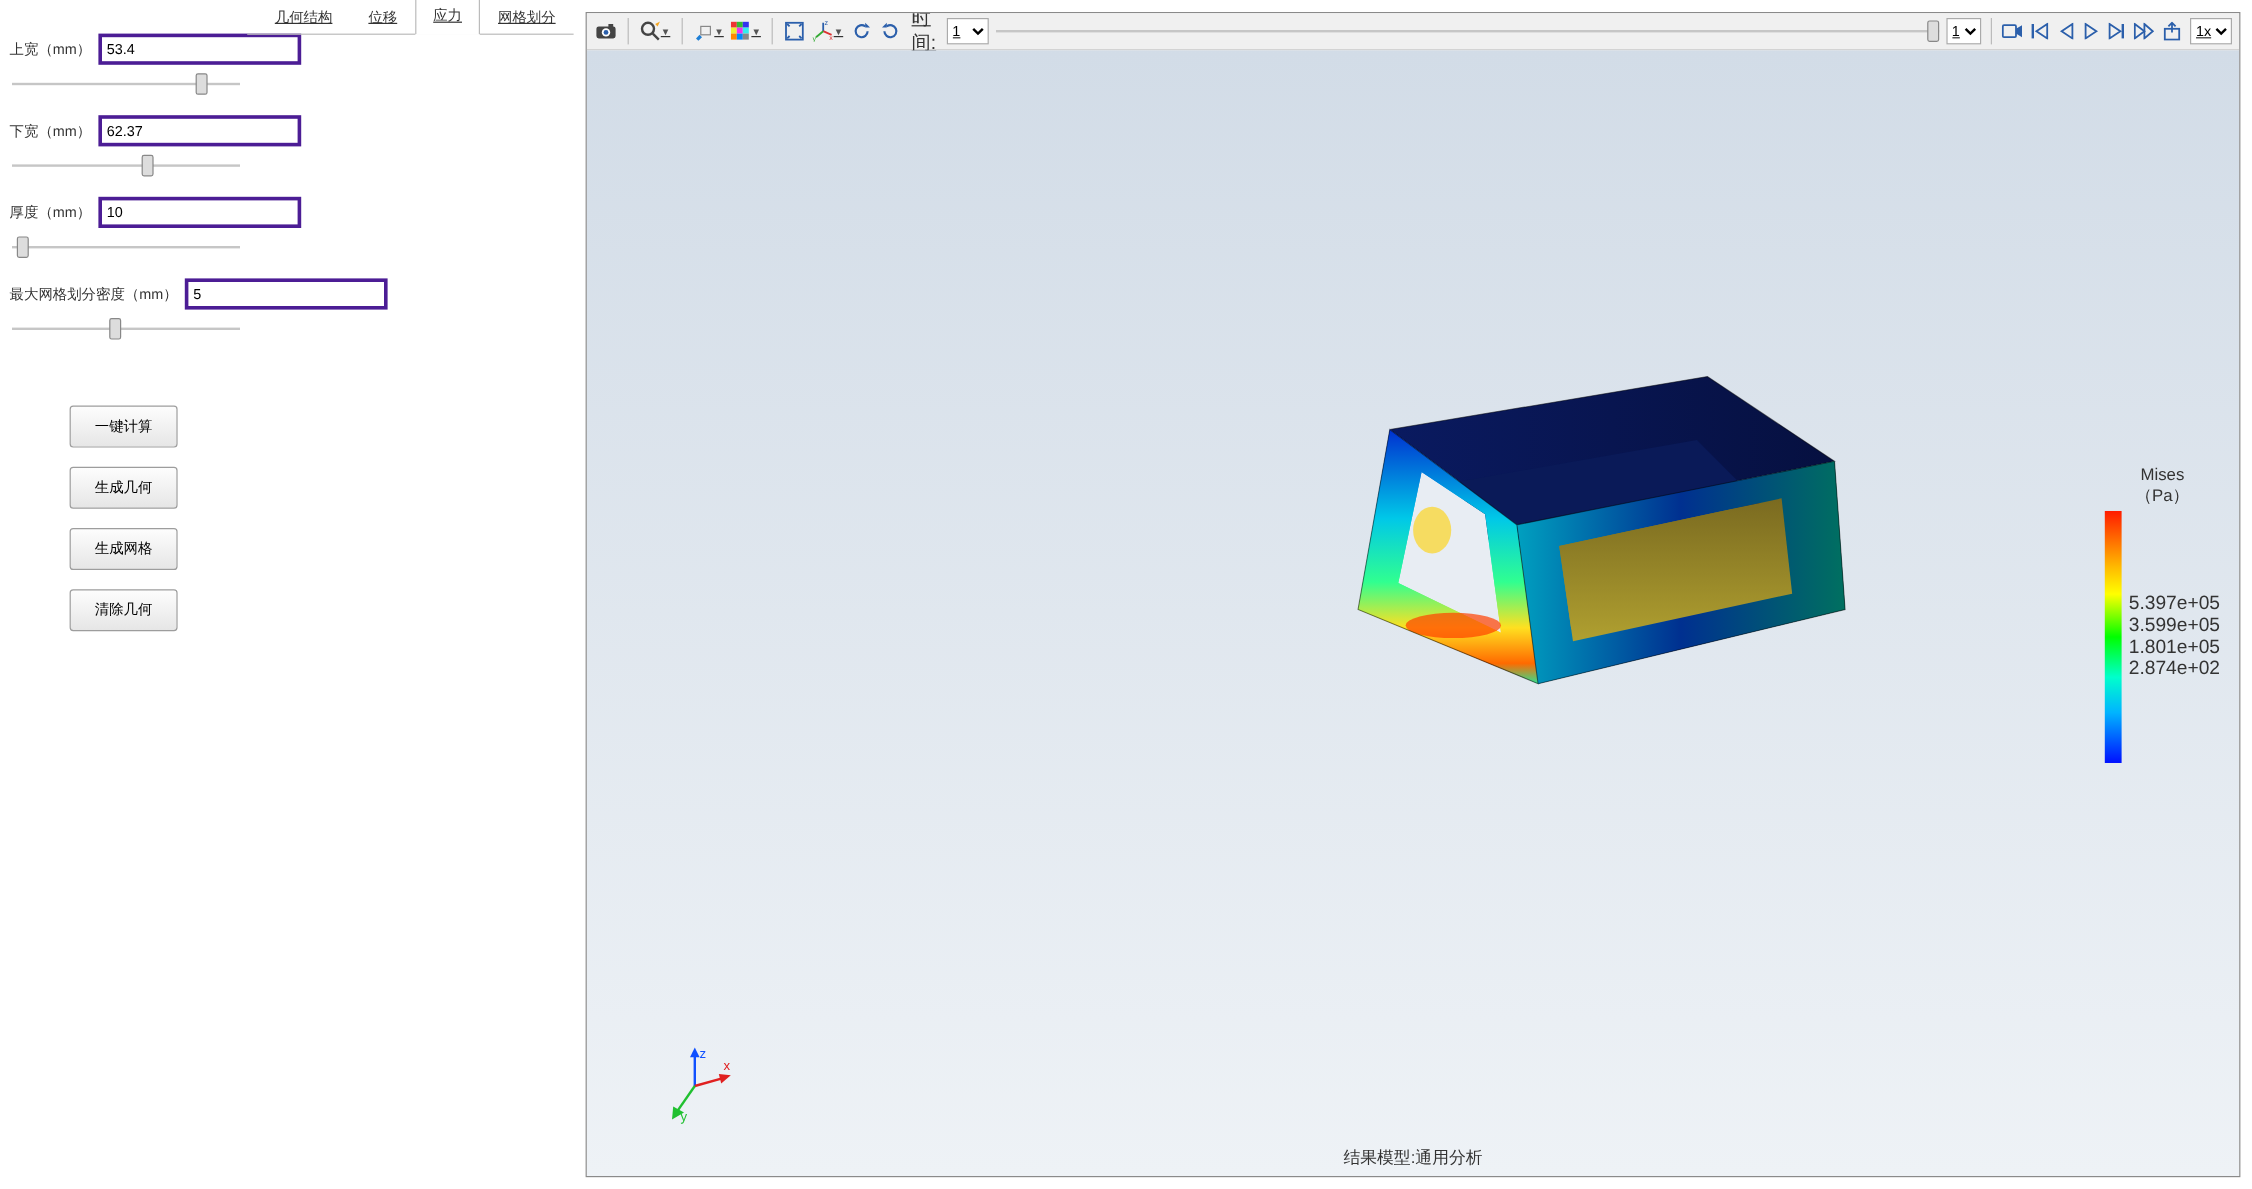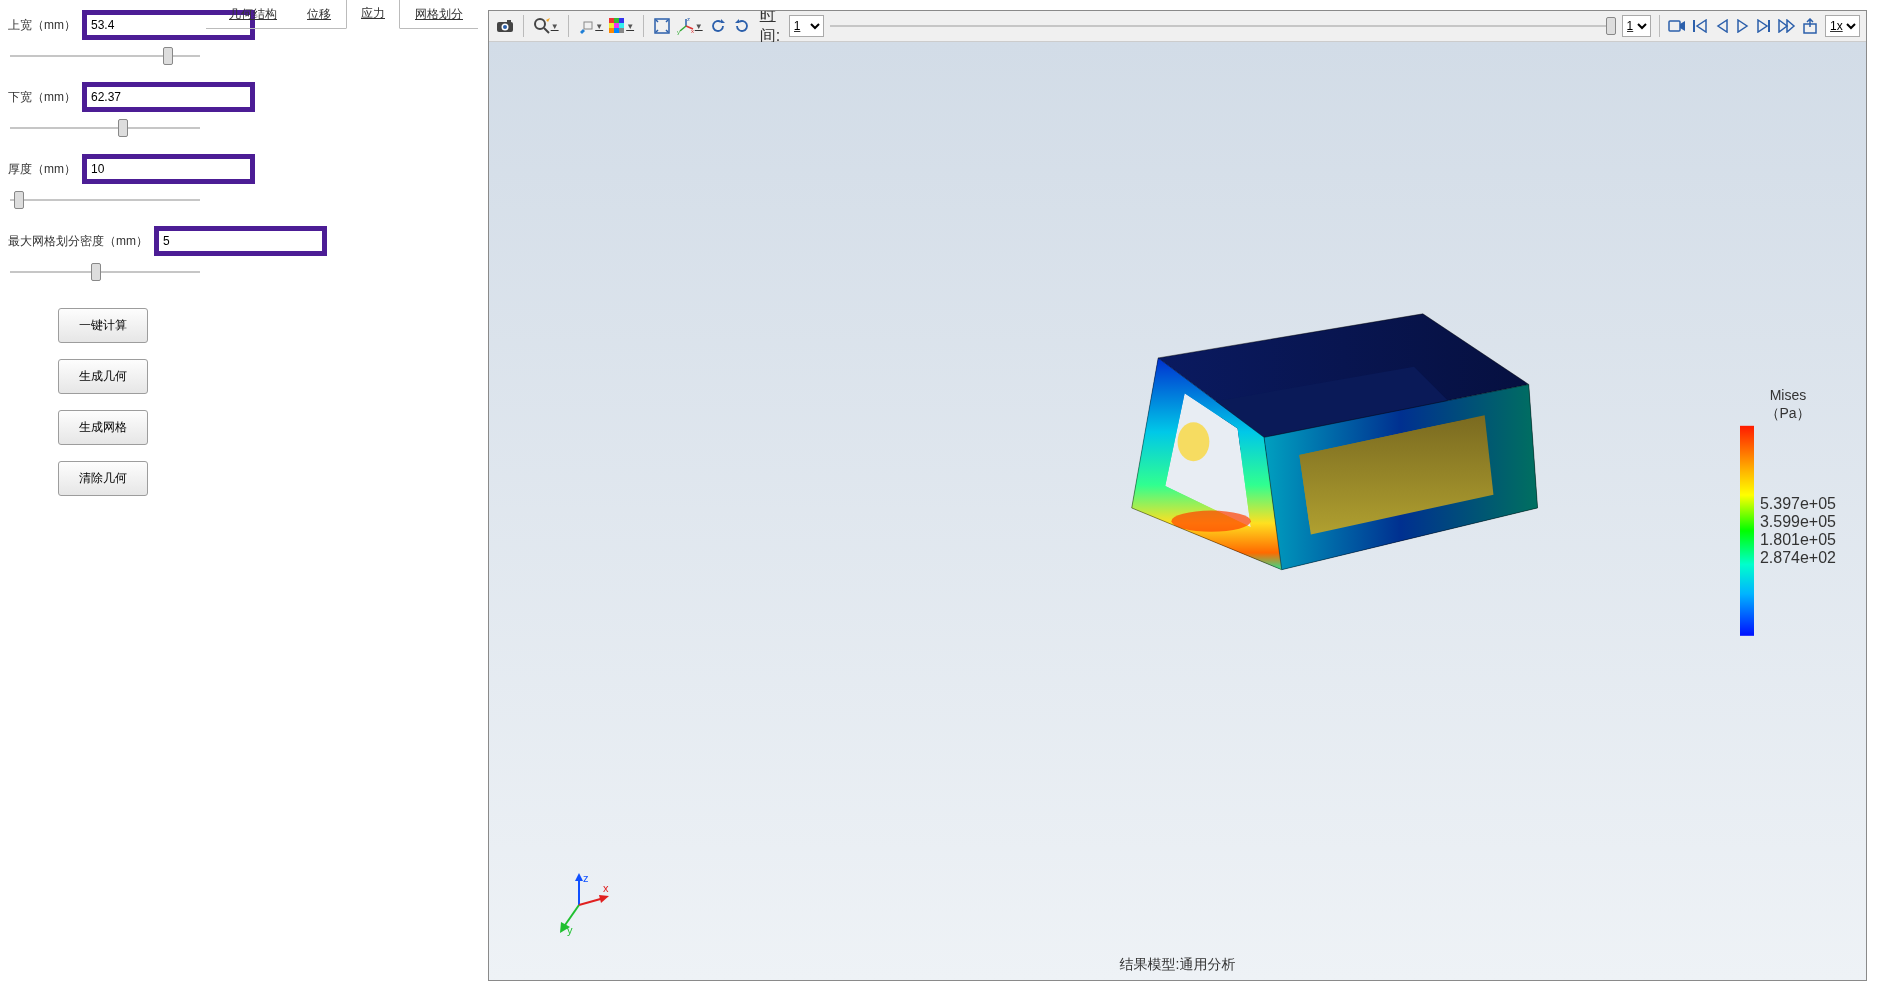--- a/index.html
+++ b/index.html
@@ -1,42 +1,42 @@
 <!DOCTYPE html>
 <html><head>
 <meta charset="utf-8">
 <style>
 html,body{margin:0;padding:0;width:1877px;height:991px;font-family:"Microsoft YaHei",Arial,sans-serif;font-size:12px;color:#333;background:#fff;}
 .app{display:flex;width:100%;height:100%;}
-.sidebar{width:206px;padding:10px 8px;box-sizing:border-box;}
+.sidebar{width:206px;padding:28px 8px;box-sizing:border-box;}
 .param{margin-bottom:22px;}
 .param-row{display:flex;align-items:center;gap:6px;margin-bottom:6px;}
 .param-label{white-space:nowrap;}
-.param-input{flex:1;border:5px solid #4c1d95;padding:3px 4px;font-size:12px;background:#fff;}
+.param-input{flex:1;border:3px solid #4c1d95;padding:3px 4px;font-size:12px;background:#fff;}
 .slider{width:100%;}
 input[type=range]{-webkit-appearance:none;width:100%;height:2px;background:#c6c6c6;outline:none;}
 input[type=range]::-webkit-slider-thumb{-webkit-appearance:none;width:10px;height:18px;background:#ddd;border:1px solid #888;border-radius:2px;cursor:pointer;}
-.btn-col{display:flex;flex-direction:column;align-items:center;gap:16px;margin-top:32px;}
+.btn-col{display:flex;flex-direction:column;align-items:center;gap:16px;margin-top:60px;}
 .btn{width:90px;padding:8px 0;background:linear-gradient(#fdfdfd,#e6e6e6);border:1px solid #9d9d9d;border-radius:3px;cursor:pointer;font-size:12px;}
 .main{flex:1;display:flex;flex-direction:row;text-decoration:underline;}
 .tabs{display:flex;height:28px;align-items:flex-end;border-bottom:1px solid #bbb;padding-left:8px;gap:0;}
 .tab{padding:6px 14px;border:1px solid transparent;border-bottom:none;cursor:pointer;position:relative;top:1px;background:transparent;}
 .tab.active{background:#fff;border-color:#bbb;border-bottom:1px solid #fff;}
 .viewer-frame{flex:1;margin:10px;border:1px solid #8a8a8a;display:flex;flex-direction:column;overflow:hidden;}
 .toolbar{height:30px;background:#f0f0f0;border-bottom:1px solid #ccc;display:flex;align-items:center;padding:0 6px;gap:4px;}
 .tbtn{width:26px;height:24px;display:flex;align-items:center;justify-content:center;border:1px solid transparent;border-radius:3px;cursor:pointer;font-size:14px;}
 .tbtn .dd{font-size:8px;margin-left:1px;color:#555;}
 .sep{width:1px;height:22px;background:#bbb;margin:0 4px;}
 .tlabel{font-size:16px;margin:16px 4px;}
 .tsel{height:22px;border:1px solid #aaa;font-size:12px;background:#fff;}
 .tslider{width:90px;}
 .viewport{flex:1;position:relative;background:linear-gradient(#d2dce7,#eef2f6);}
 .triad{position:absolute;left:60px;bottom:40px;}
 .footer-label{position:absolute;bottom:6px;left:50%;transform:translateX(-50%);font-size:14px;text-align:right;}
-.legend{position:absolute;right:30px;top:50%;transform:translateY(-50%);text-align:center;}
+.legend{position:absolute;right:16px;top:50%;transform:translateY(-50%);text-align:center;}
 .legend-title{font-size:14px;margin-bottom:4px;line-height:1.3;}
 .legend-body{display:flex;align-items:stretch;}
 .legend-bar{width:14px;height:210px;background:linear-gradient(to bottom,#ff1b00 0%,#ffb800 22%,#ffff00 33%,#00ff00 50%,#00ffcc 66%,#00b4ff 80%,#0010ff 100%);border:none;}
 .legend-ticks{display:flex;flex-direction:column;justify-content:center;margin-left:6px;font-size:16px;text-align:left;}
 
 .model{position:absolute;left:42%;top:28%;width:500px;height:300px;}
 </style>
 </head>
 <body>
 

